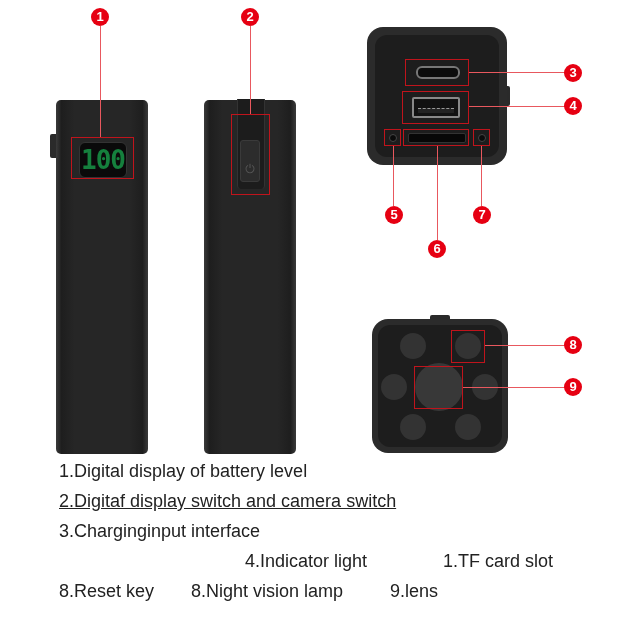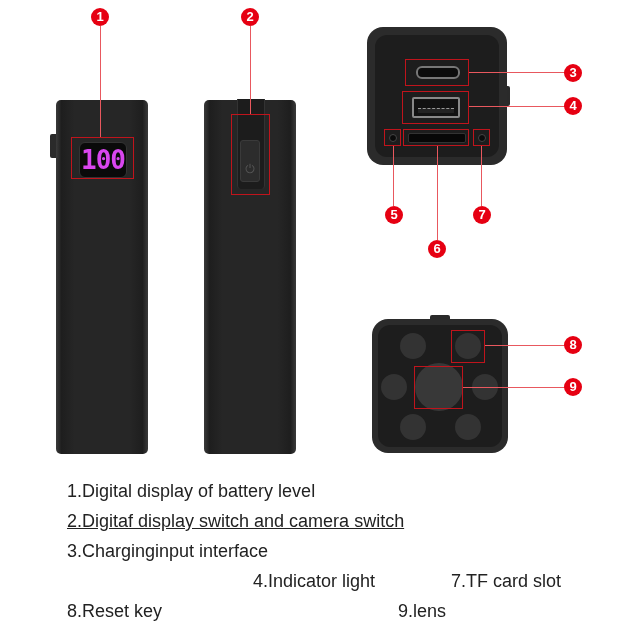--- a/index.html
+++ b/index.html
@@ -2,21 +2,21 @@
 <html><head>
 <meta charset="utf-8">
 <style>
   html,body{margin:0;padding:0;background:#fff;}
   #stage{position:relative;width:640px;height:640px;overflow:hidden;background:#fff;font-family:"Liberation Sans",sans-serif;}
   .badge{position:absolute;width:18px;height:18px;border-radius:50%;background:#e60012;color:#fff;font:bold 13px/18px "Liberation Sans",sans-serif;text-align:center;}
   .line{position:absolute;background:#e8585e;}
   .hl{position:absolute;border:1.5px solid #c0141c;box-sizing:border-box;}
   .body{position:absolute;border-radius:5px;background:linear-gradient(90deg,#3a3a3a 0,#1e1e1e 6%,#262626 20%,#262626 80%,#1e1e1e 94%,#3a3a3a 100%);}
   .side-btn{position:absolute;background:#2a2a2a;border-radius:2px 0 0 2px;}
-  .lcd{position:absolute;background:#0a0a0a;border-radius:6px;border:1px solid #333;color:#d946ef;font:bold 26px/34px "DejaVu Sans Mono",monospace;text-align:center;letter-spacing:-1px;}
+  .lcd{position:absolute;background:#0a0a0a;border-radius:6px;border:1px solid #333;color:#15803d;font:bold 26px/34px "DejaVu Sans Mono",monospace;text-align:center;letter-spacing:-1px;}
   .clip{position:absolute;background:#1c1c1c;border-left:1px solid #333;border-right:1px solid #333;}
   .power{position:absolute;background:#2c2c2c;border-radius:3px;border:1px solid #3a3a3a;color:#555;font:12px/1 "DejaVu Sans",sans-serif;display:flex;align-items:flex-end;justify-content:center;padding-bottom:6px;box-sizing:border-box;}
   .cube{position:absolute;background:#2b2b2b;border-radius:16px;}
   .cube-inner{position:absolute;background:#1d1d1d;border-radius:12px;}
   .usbc{position:absolute;border:2px solid #777;border-radius:6px;background:#0c0c0c;box-sizing:border-box;}
   .usba{position:absolute;border:2px solid #888;background:#111;box-sizing:border-box;border-radius:2px;}
   .usba-tongue{position:absolute;background:#222;border-top:1px dashed #999;}
   .hole{position:absolute;border-radius:50%;background:#0b0b0b;border:1px solid #444;}
   .slot{position:absolute;background:#070707;border:1px solid #333;border-radius:2px;}
   .ir{position:absolute;border-radius:50%;background:#333;}
@@ -80,23 +80,24 @@
   <div class="ir" style="left:400px;top:414px;width:26px;height:26px;"></div>
   <div class="ir" style="left:455px;top:414px;width:26px;height:26px;"></div>
   <div class="ir" style="left:415px;top:363px;width:48px;height:48px;background:#383838;"></div>
   <div class="hl" style="left:451px;top:330px;width:34px;height:33px;"></div>
   <div class="hl" style="left:414px;top:366px;width:49px;height:43px;"></div>
   <div class="line" style="left:485px;top:345px;width:81px;height:1px;"></div>
   <div class="badge" style="left:564px;top:336px;">8</div>
   <div class="line" style="left:463px;top:387px;width:103px;height:1px;"></div>
   <div class="badge" style="left:564px;top:378px;">9</div>
 
-  <div class="legend" style="top:476px;width:560px;height:150px;margin-left:8px;">
+  <div class="legend" style="top:456px;width:560px;height:150px;">
     <span style="left:0;top:0;">1.Digital display of battery level</span>
     <span style="left:0;top:30px;text-decoration:underline;">2.Digitaf display switch and camera switch</span>
     <span style="left:0;top:60px;">3.Charginginput interface</span>
     <span style="left:186px;top:90px;">4.Indicator light</span>
-    <span style="left:384px;top:90px;">7.TF card slot</span>
+    <span style="left:384px;top:90px;">1.TF card slot</span>
     <span style="left:0;top:120px;">8.Reset key</span>
+    <span style="left:132px;top:120px;">8.Night vision lamp</span>
     <span style="left:331px;top:120px;">9.lens</span>
   </div>
 
 </div>
 
 </body></html>

